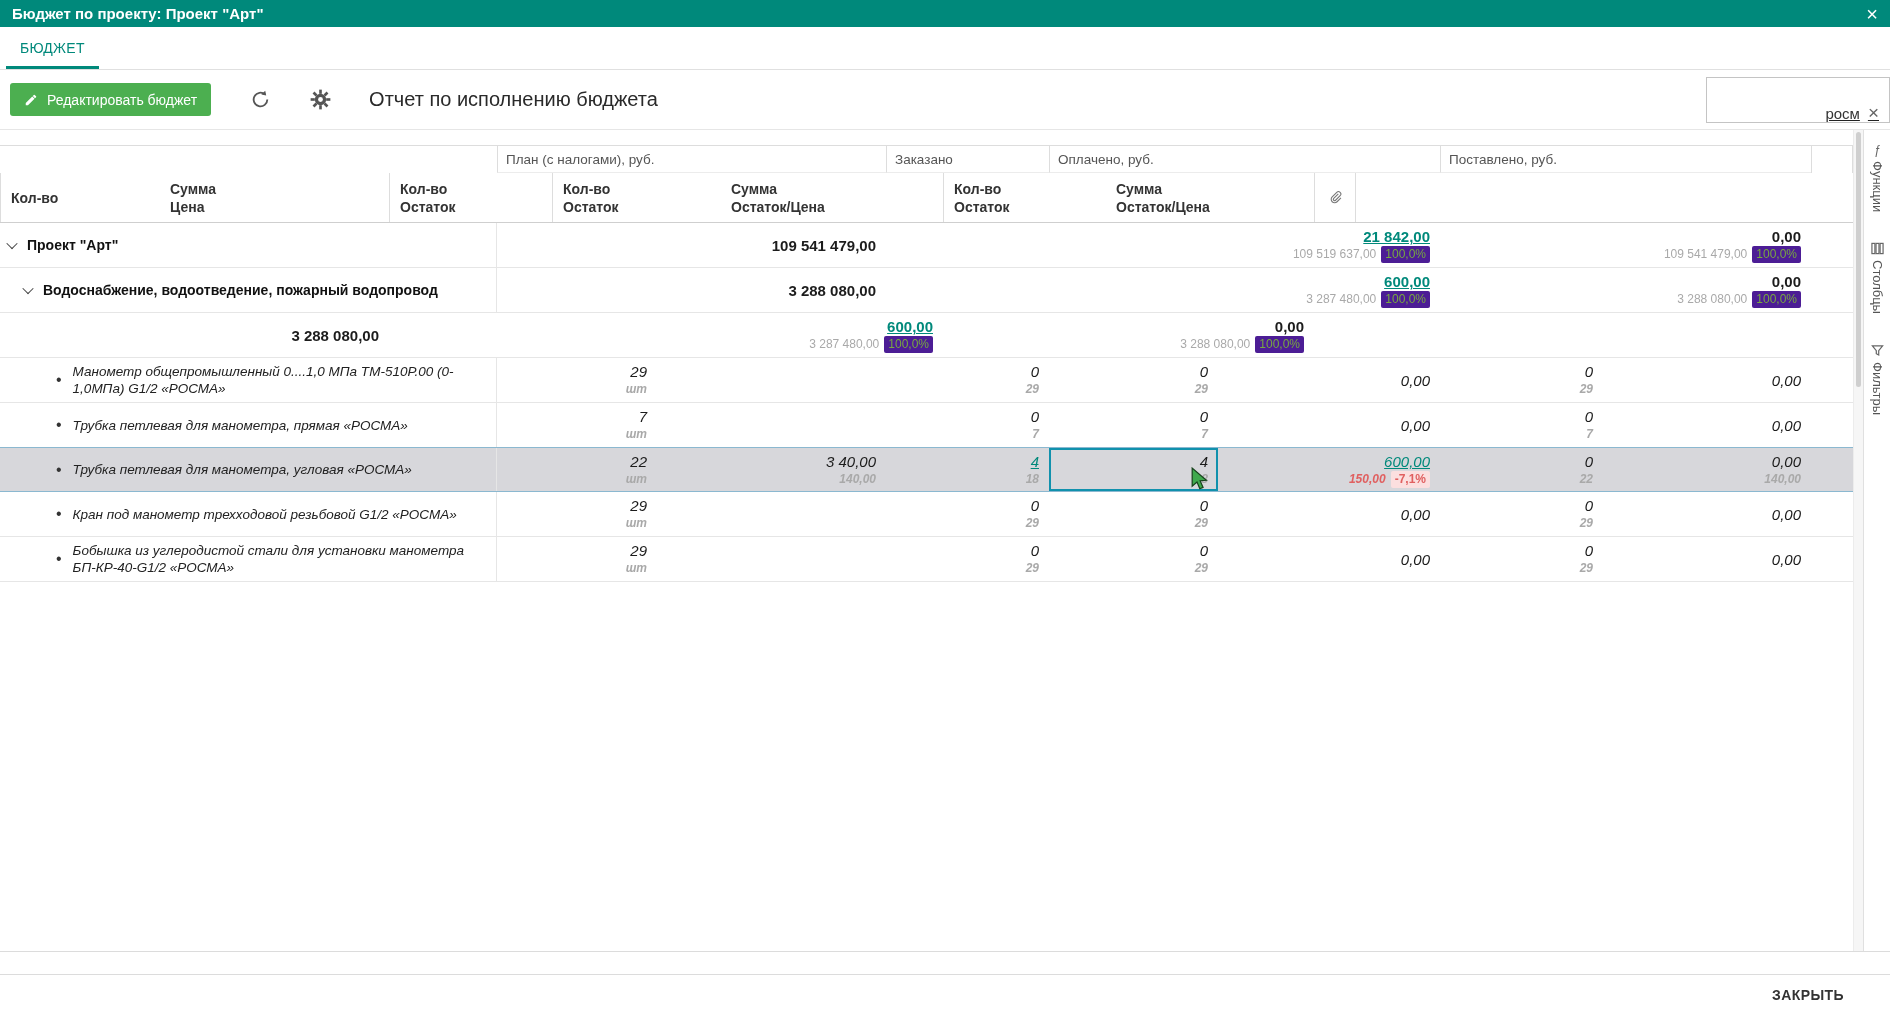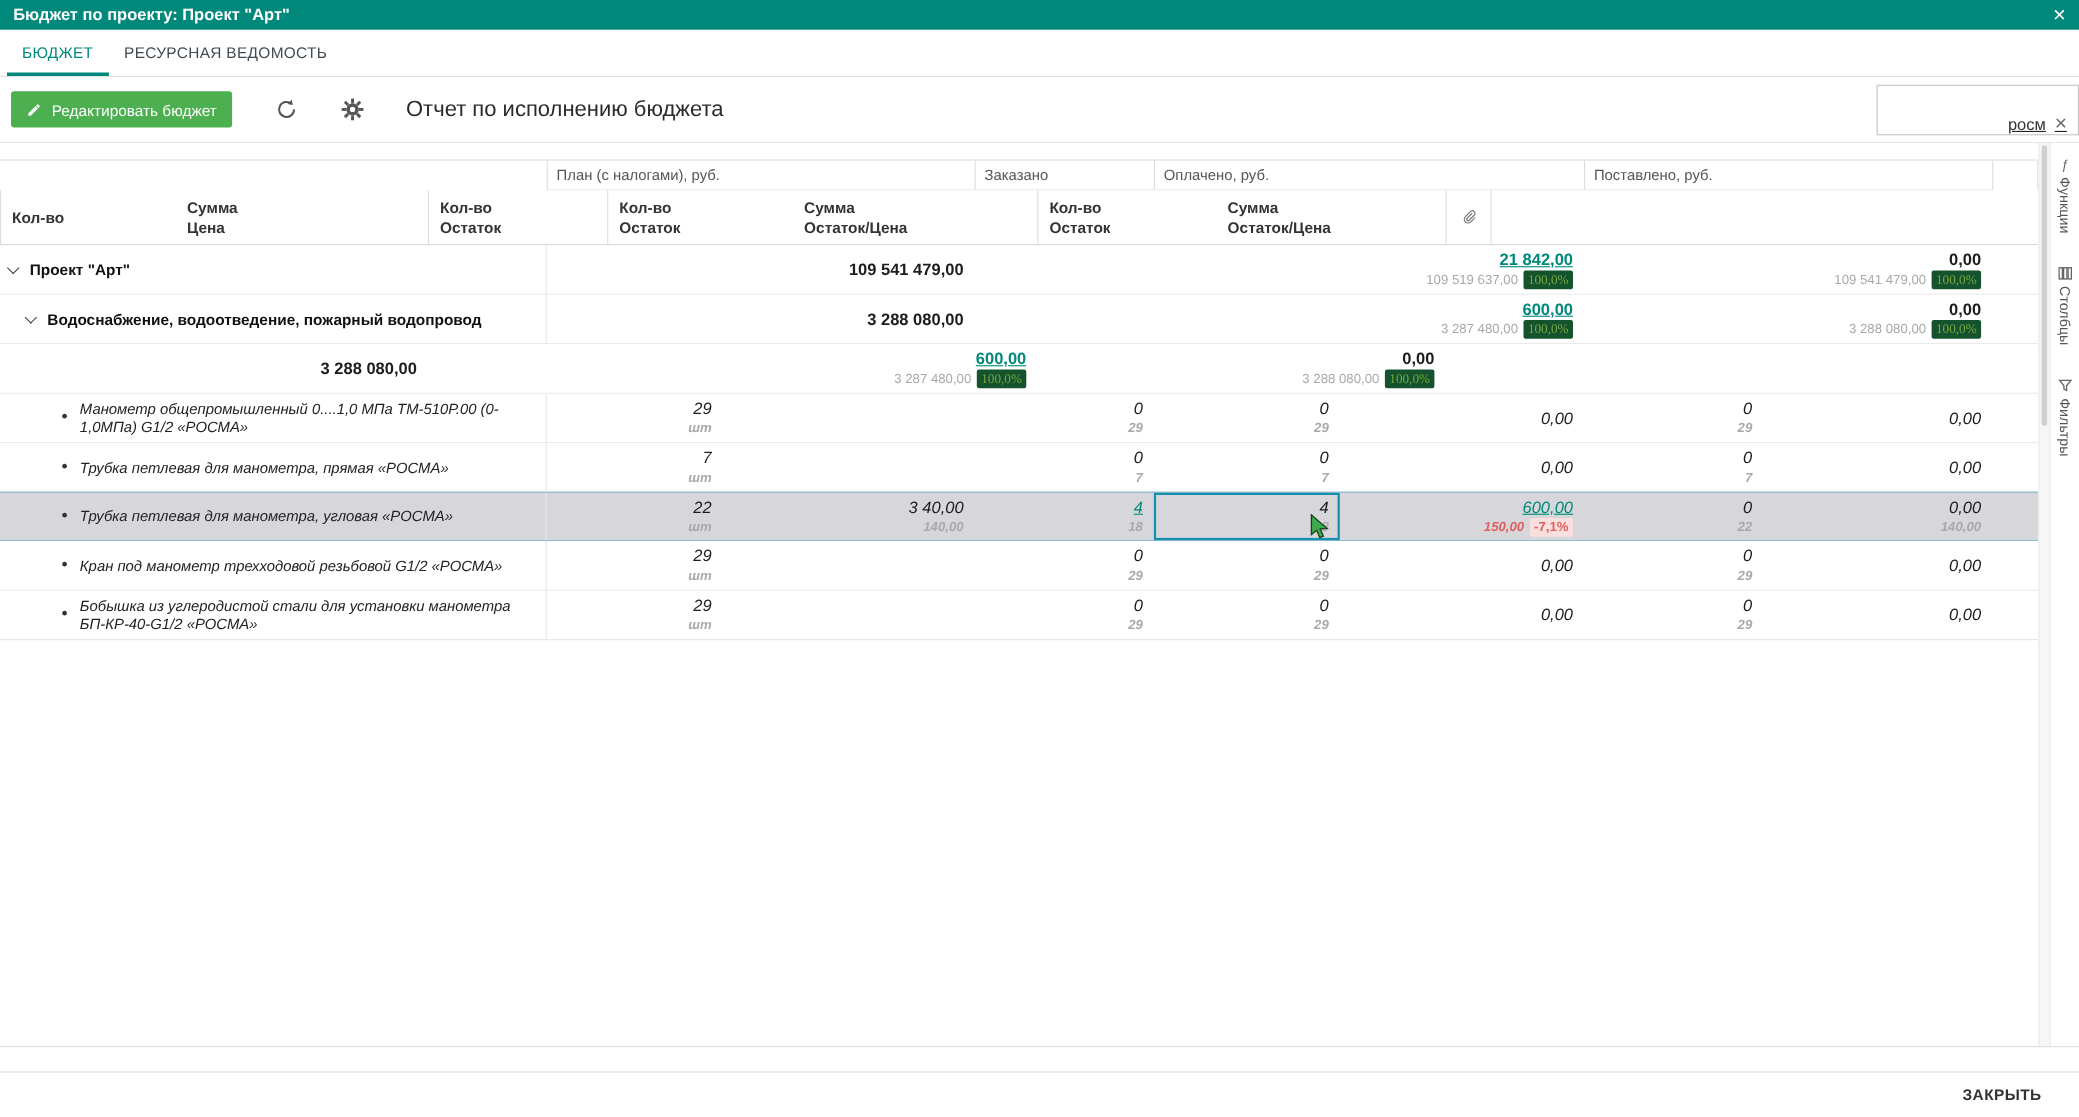--- a/index.html
+++ b/index.html
@@ -66,54 +66,51 @@
   .num-cell.focused { outline:2px solid #1191ad; outline-offset:-2px; }
   .main-val { font-size:15px; color:#1c1c1c; line-height:19px; white-space:nowrap; }
   .tr.group .main-val { font-weight:bold; }
   .tr.leaf .main-val { font-style:italic; }
   .main-val.link { color:#00897b; text-decoration:underline; cursor:pointer; }
   .subline { font-size:12px; line-height:17px; color:#a9a9a9; display:flex; align-items:center; gap:5px;
              white-space:nowrap; }
   .tr.leaf .subline { font-style:italic;font-weight:bold; }
   .sub.red { color:#e06060; }
   .badge { font-size:12px; padding:0 4px; border-radius:2px; font-style:normal; line-height:17px; }
-  .badge.green { background:#14532d; color:#78a840;font-family:Liberation Serif, serif; }
+  .badge.green { background:#4c1d95; color:#78a840; }
   .badge.red { background:#fbdfdf; color:#e06060; }
 
   
   .vscroll { width:10px; background:#f6f6f6; border-left:1px solid #ececec; position:relative; }
   .vthumb { position:absolute; top:2px; left:2px; right:2px; height:255px; background:#cfcfcf; border-radius:4px; }
   .side-strip { width:27px; border-left:1px solid #e0e0e0; display:flex; flex-direction:column;
                 align-items:center; padding-top:14px; gap:30px; background:#fff; }
   .side-tab { display:flex; flex-direction:column; align-items:center; gap:5px; color:#555; cursor:pointer; }
   .side-label { writing-mode:vertical-rl; font-size:13px; }
   .side-icon { font-size:12px; color:#666; font-style:italic; line-height:1; display:flex; }
 
   
   .gap { height:22px; }
   .footer { height:41px; border-top:1px solid #dcdcdc; display:flex; align-items:center;
-            justify-content:flex-end; padding-right:34px; }
+            justify-content:flex-end; padding-right:46px; }
   .close-btn { font-size:14px; font-weight:bold; color:#333; letter-spacing:.4px; cursor:pointer; }
 
   .cursor { position:absolute; left:1190px; top:467px; z-index:10; pointer-events:none; }
 </style>
 </head>
 <body>
 
 <div class="titlebar">
   <span>Бюджет по проекту: Проект "Арт"</span>
   <span class="tb-close">×</span>
 </div>
 
 <div class="tabbar">
   <div class="tab active">
     <span>БЮДЖЕТ</span>
-  </div>
-  <div class="tab">
-    <span>РЕСУРСНАЯ ВЕДОМОСТЬ</span>
   </div>
 </div>
 
 <div class="toolbar">
   <button class="btn-edit">
     <span style="display:flex">
       <svg width="14" height="14" viewBox="0 0 24 24">
           <path d="M3 17.2V21h3.8L18 9.8 14.2 6 3 17.2zM20.7 7.1a1 1 0 0 0 0-1.4L18.3 3.3a1 1 0 0 0-1.4 0L15 5.2 18.8 9l1.9-1.9z" fill="#fff"></path>
         </svg>
     </span>

